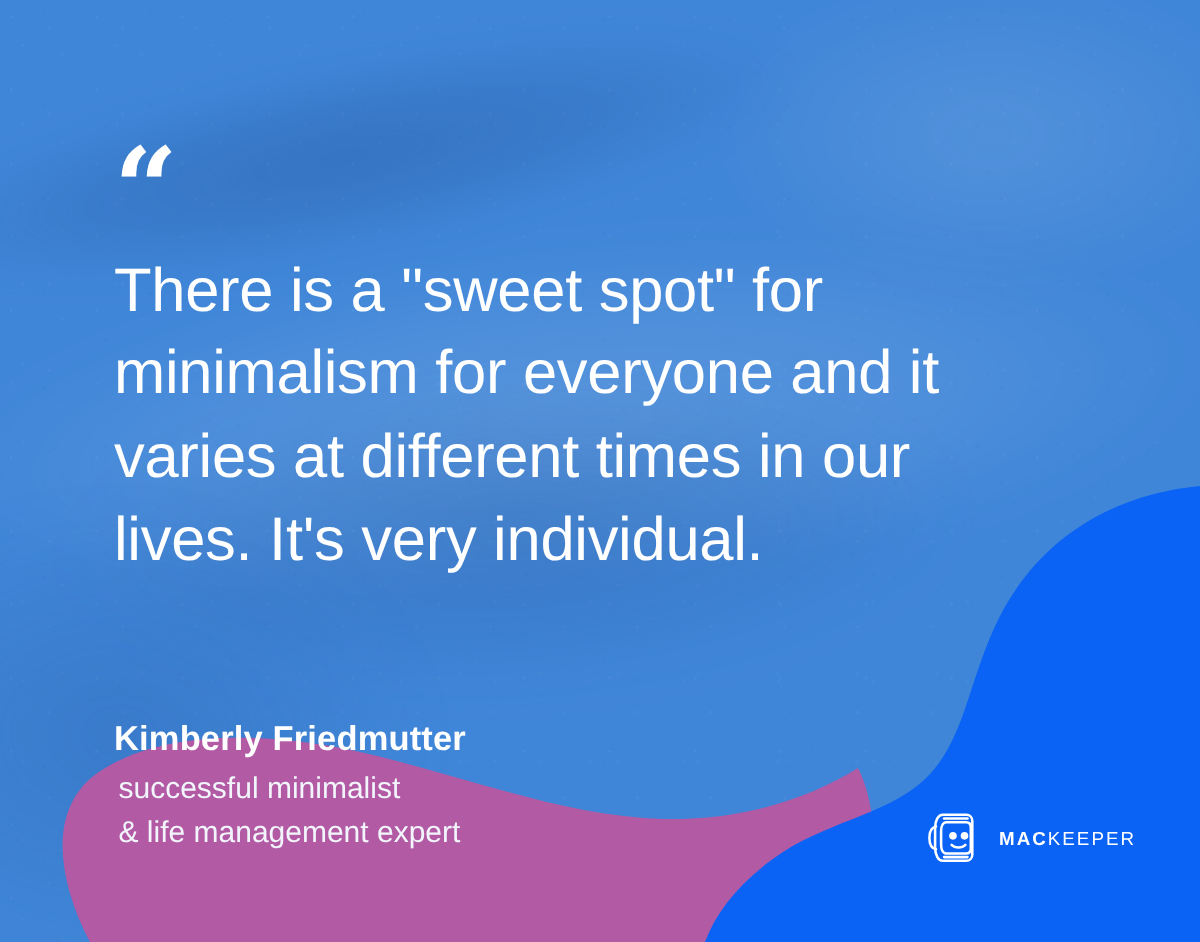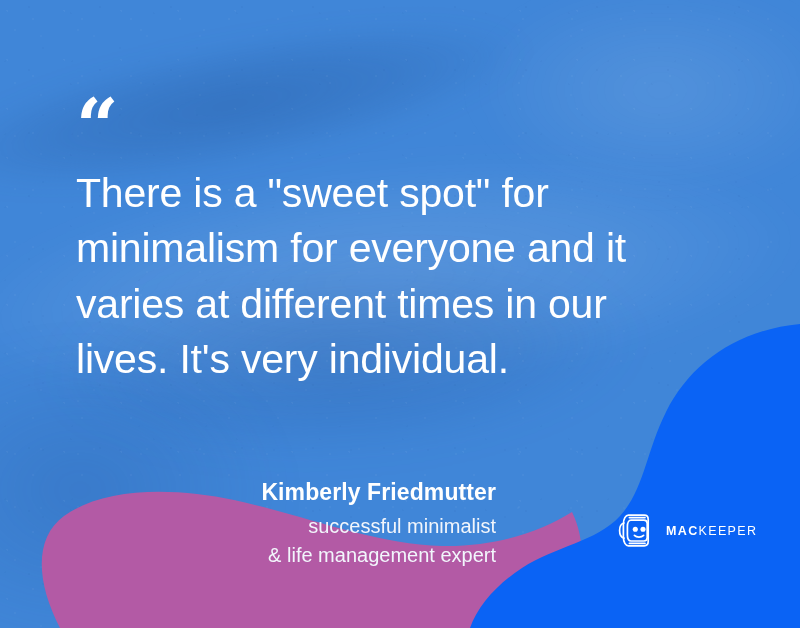--- a/index.html
+++ b/index.html
@@ -149,21 +149,20 @@
     letter-spacing: -0.2px;
     white-space: pre-line;
   }
 
   
   #attribution {
     position: absolute;
     left: 76px;
     top: 478px;
     width: 420px;
-    text-align: right;
   }
 
   #author-name {
     font-size: 23px;
     font-weight: 700;
     color: #ffffff;
     letter-spacing: 0.1px;
     line-height: 1.25;
   }
 
@@ -174,21 +173,21 @@
     color: #f2f6fc;
     line-height: 1.45;
     white-space: pre-line;
     padding-left: 3px;
   }
 
   
   #brand {
     position: absolute;
     left: 617px;
-    top: 511px;
+    top: 539px;
     display: flex;
     align-items: center;
     gap: 11px;
   }
 
   #brand-icon { width: 38px; height: 40px; display: block; }
 
   #brand-word {
     font-size: 12.5px;
     letter-spacing: 1.35px;

